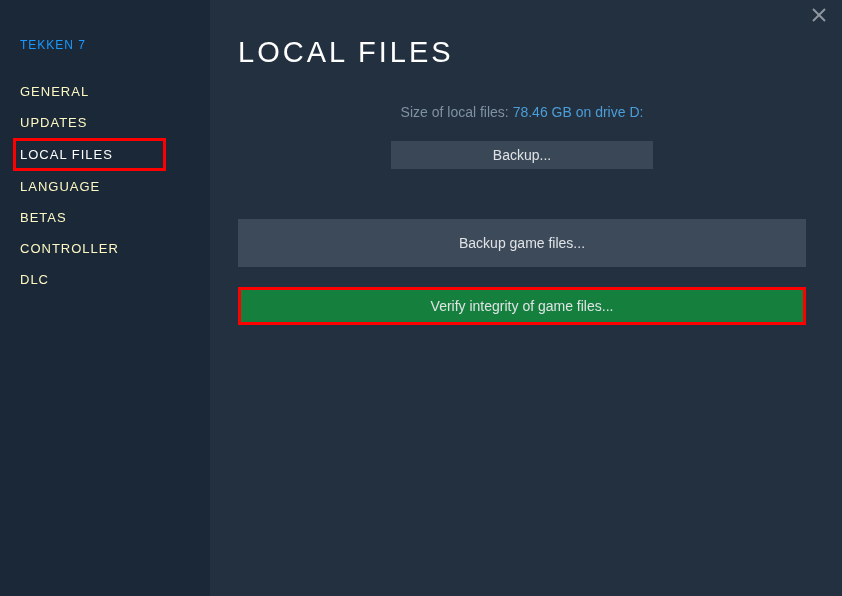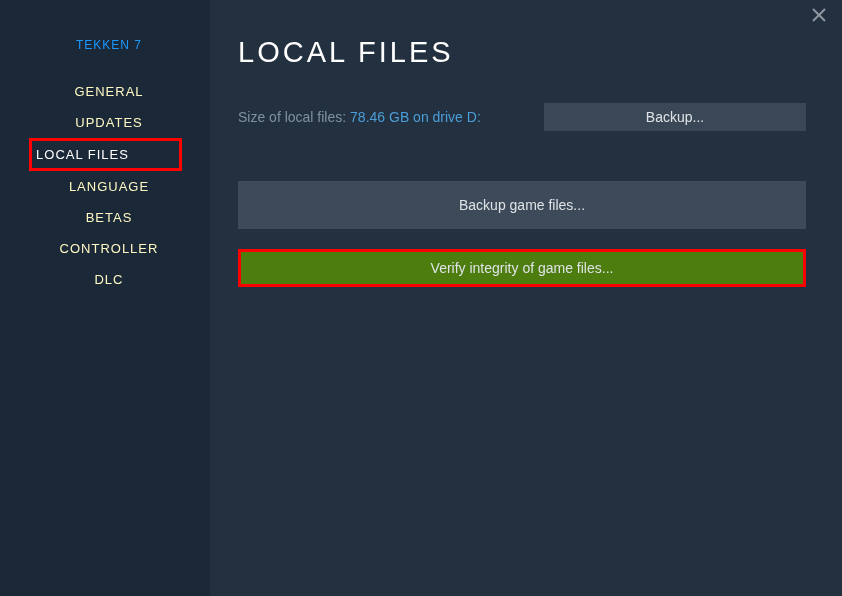--- a/index.html
+++ b/index.html
@@ -16,22 +16,21 @@
       position: relative;
     }
     .container {
       display: flex;
       width: 100%;
       height: 100%;
     }
     .sidebar {
       width: 210px;
       background: #1b2838;
-      padding: 38px 20px 20px 28px;
-      text-align: center;
+      padding: 38px 20px 20px 20px;
     }
     .game-title {
       color: #1999ff;
       font-size: 12px;
       letter-spacing: 1px;
       margin-bottom: 24px;
       font-weight: normal;
     }
     .sidebar-item {
       color: #fef9c3;
@@ -64,20 +63,21 @@
       letter-spacing: 3px;
       font-weight: 300;
       margin-bottom: 34px;
     }
     .size-row {
       display: flex;
       align-items: center;
       justify-content: space-between;
       margin-bottom: 48px;
       gap: 20px;
+      flex-direction: column;
     }
     .size-text {
       color: #8091a2;
       font-size: 14px;
     }
     .size-value {
       color: #4c9ed9;
       font-size: 14px;
     }
     .btn {
@@ -102,21 +102,21 @@
       height: 48px;
     }
     .btn-verify-wrapper {
       border: 3px solid #ff0000;
       margin-bottom: 20px;
       padding: 0;
     }
     .btn-verify-wrapper .btn {
       height: 32px;
       margin-bottom: 0;
-      background: #4d7c0f;
+      background: #15803d;
     }
     .close-icon {
       position: absolute;
       top: 8px;
       right: 16px;
       color: #6f7680;
       font-size: 16px;
       cursor: pointer;
       line-height: 1;
     }

